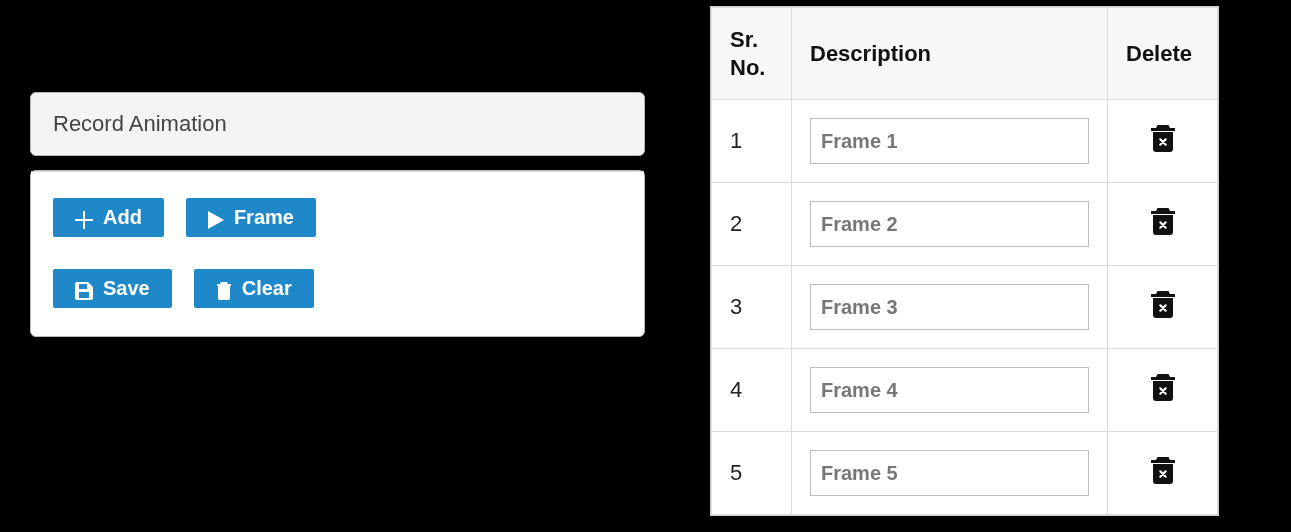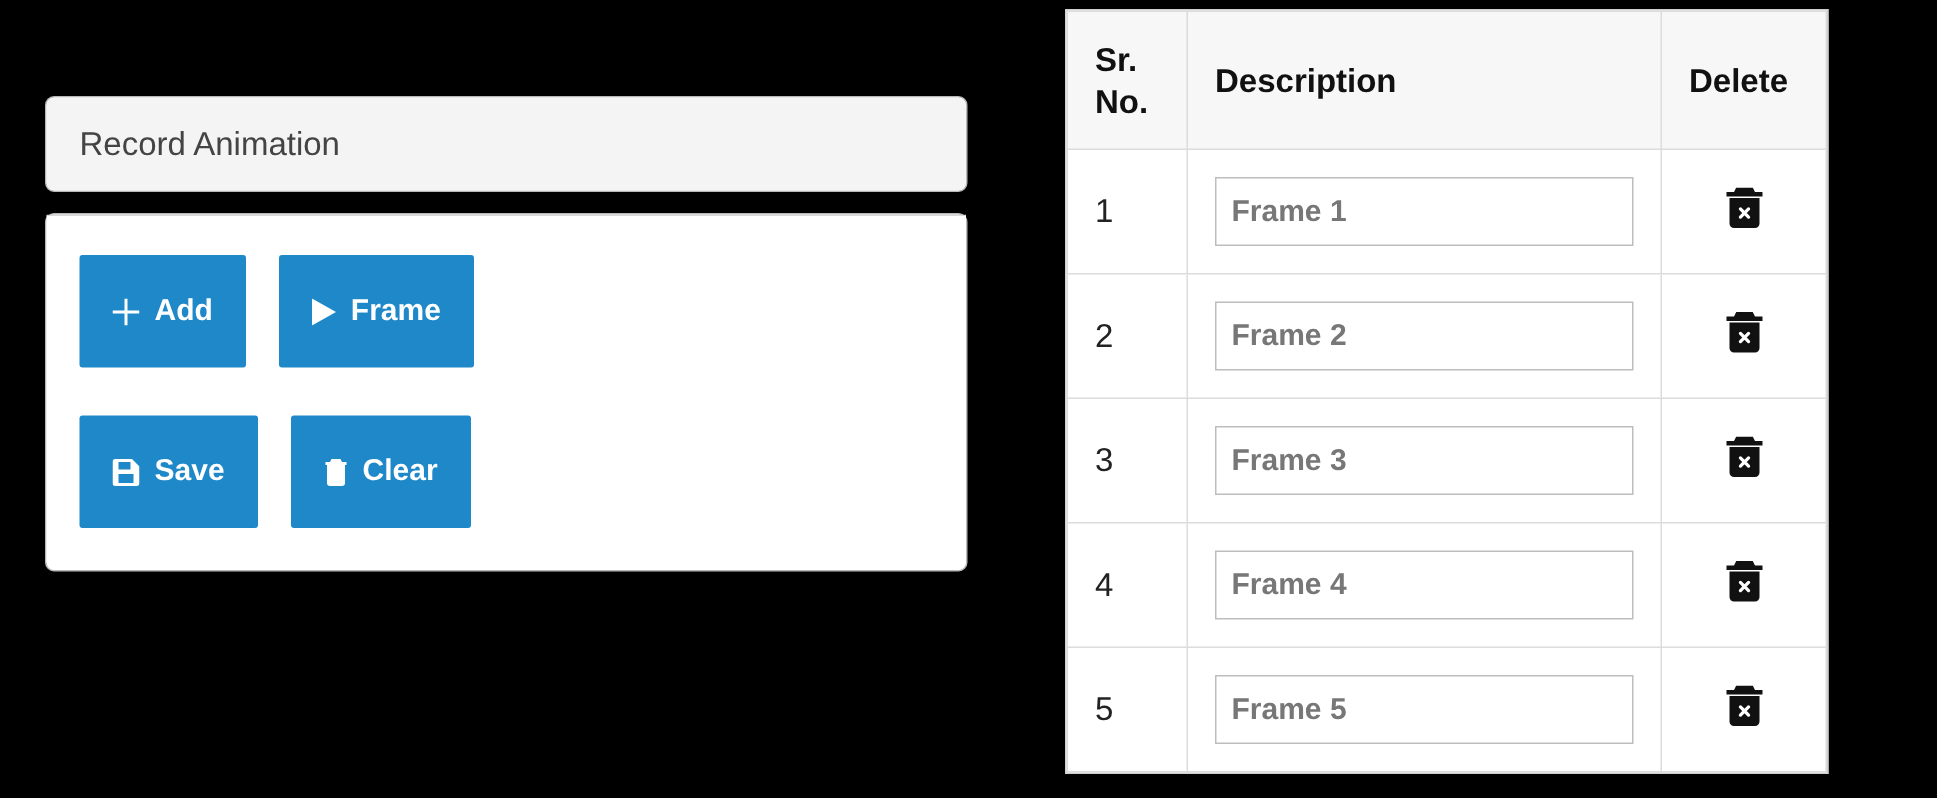--- a/index.html
+++ b/index.html
@@ -12,21 +12,21 @@
     height: 532px;
     position: relative;
     overflow: hidden;
     color: #333;
   }
 
   
   .left-group {
     position: absolute;
     left: 30px;
-    top: 64px;
+    top: 92px;
     width: 615px;
   }
 
   .panel {
     background: #fff;
     border: 1px solid #b8b8b8;
     border-radius: 6px;
     margin-bottom: 14px;
   }
   .panel-header {
@@ -51,23 +51,23 @@
     margin-bottom: 32px;
   }
   .btn-row:last-child { margin-bottom: 0; }
 
   .btn {
     background: #1e88c8;
     color: #fff;
     border: none;
     font-size: 20px;
     font-weight: 600;
-    padding: 26px 22px;
+    padding: 8px 22px;
     display: inline-flex;
-    align-items: center;
+    align-items: flex-end;
     gap: 10px;
     cursor: pointer;
     border-radius: 2px;
   }
   .btn .icon {
     display: inline-flex;
     align-items: center;
     justify-content: center;
   }
 

